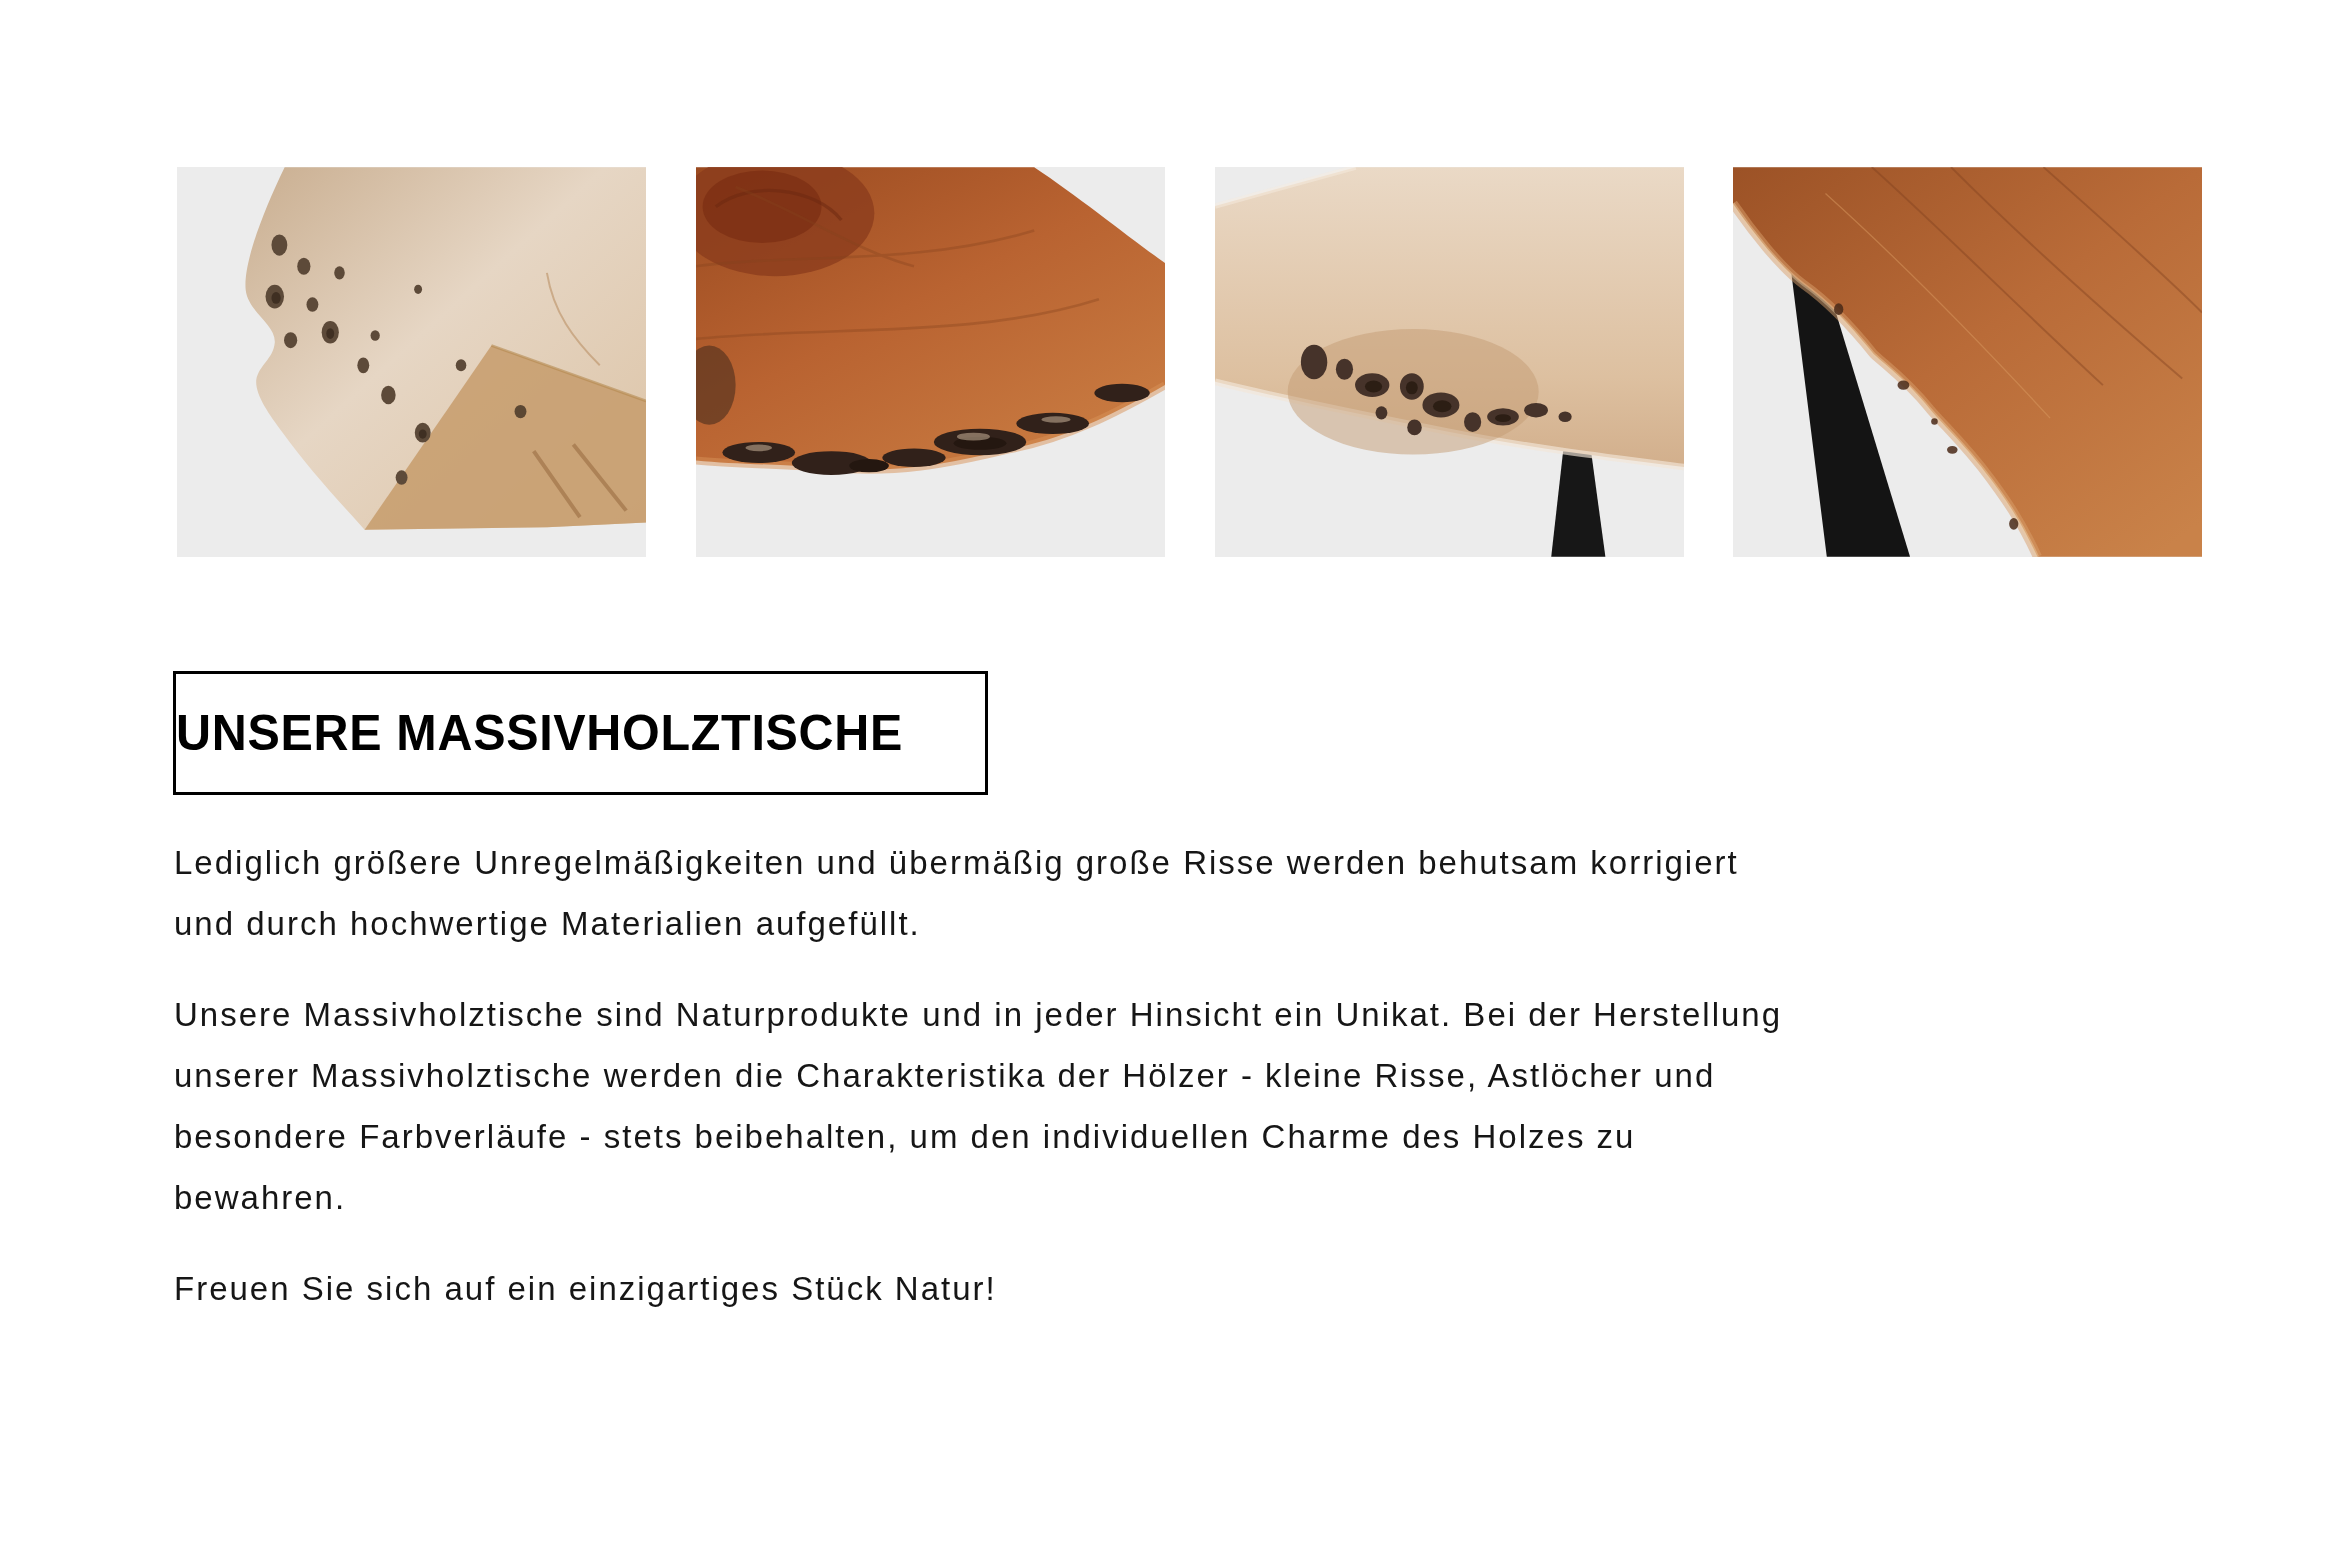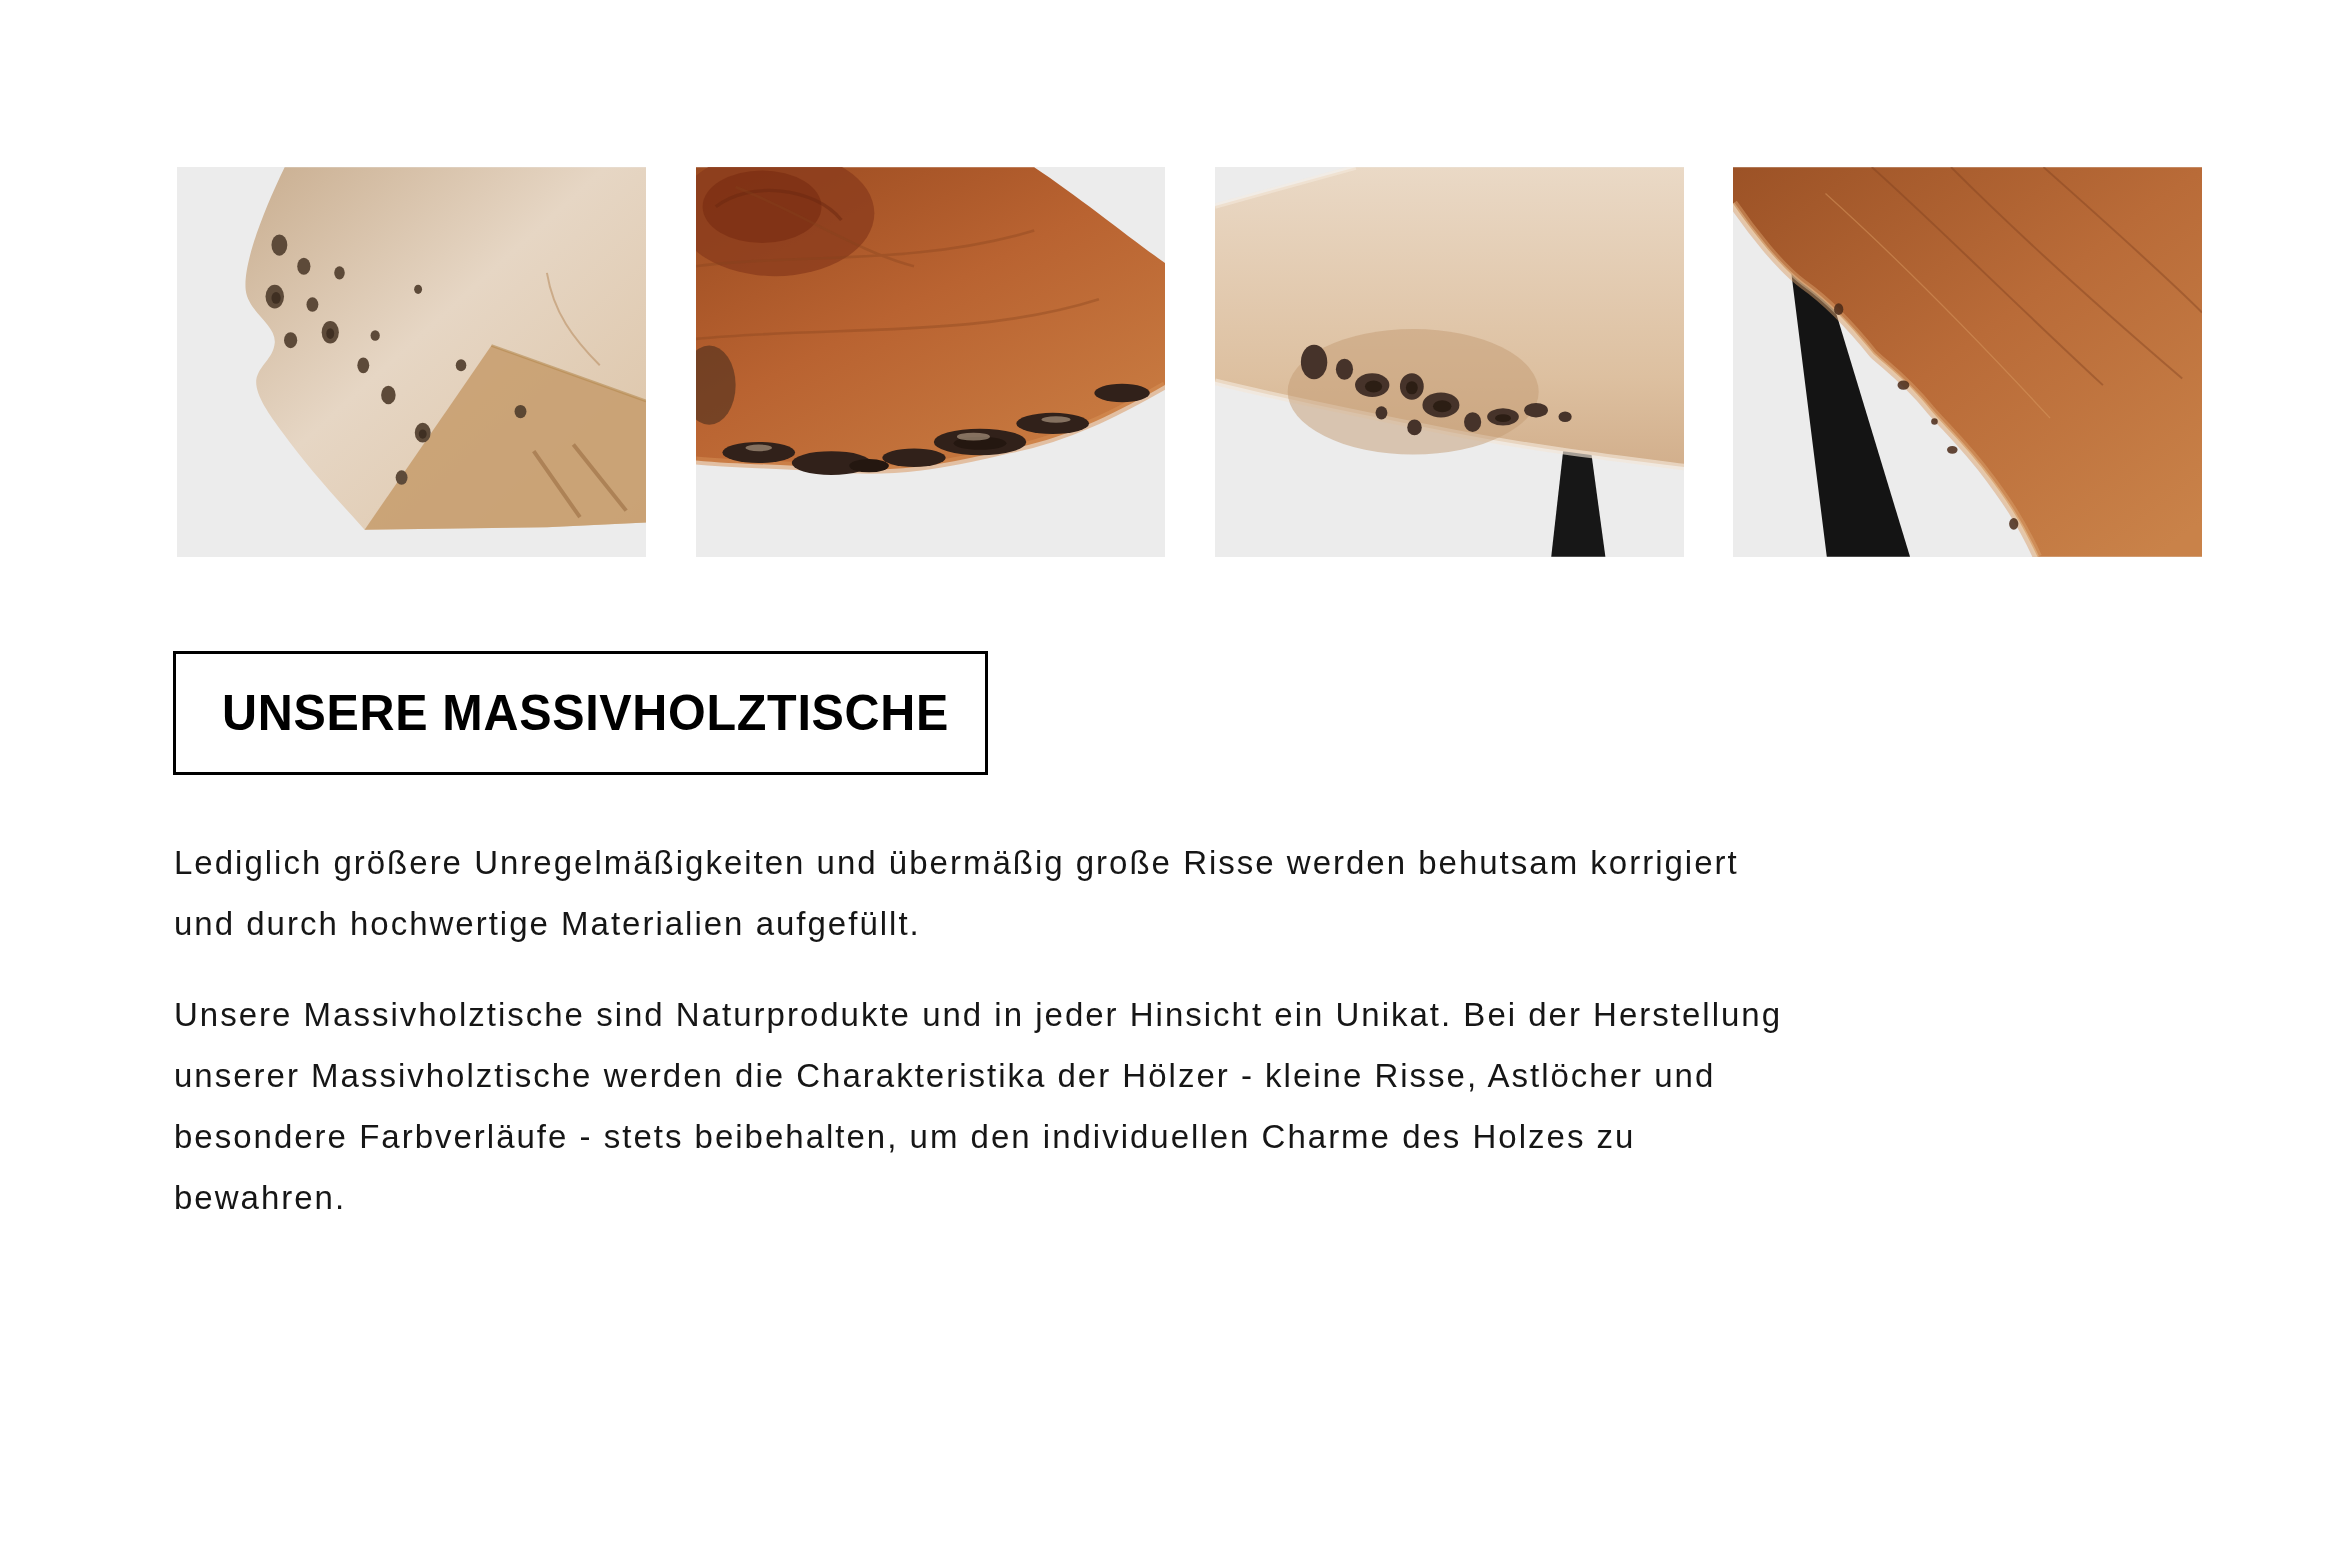--- a/index.html
+++ b/index.html
@@ -8,25 +8,24 @@
 
   .gallery { position: absolute; left: 0; top: 0; width: 2342px; height: 595px; }
   .photo { position: absolute; top: 167px; width: 469px; height: 390px; background: #ececec; overflow: hidden; }
   .photo svg { display: block; width: 469px; height: 390px; }
   .photo-1 { left: 177px; }
   .photo-2 { left: 696px; }
   .photo-3 { left: 1215px; }
   .photo-4 { left: 1733px; }
 
   .heading-box {
-    position: absolute; left: 173px; top: 651px;
+    position: absolute; left: 173px; top: 671px;
     width: 815px; height: 124px;
     border: 3.3px solid #000000;
     display: flex; align-items: center;
-    padding-left: 46px;
     background: #ffffff;
   }
   .heading-box h2 {
     font-size: 50px; font-weight: 700; letter-spacing: 0.7px;
     color: #000000; white-space: nowrap;
     transform: scaleX(0.97); transform-origin: left center;
   }
 
   .copy { position: absolute; left: 174px; top: 832px; width: 1916px; color: #161616; }
   .copy p { margin: 0 0 30px 0; }
@@ -213,16 +212,19 @@
     <p>
       <span class="line">Lediglich größere Unregelmäßigkeiten und übermäßig große Risse werden behutsam korrigiert</span>
       <span class="line">und durch hochwertige Materialien aufgefüllt.</span>
     </p>
     <p>
       <span class="line">Unsere Massivholztische sind Naturprodukte und in jeder Hinsicht ein Unikat. Bei der Herstellung</span>
       <span class="line">unserer Massivholztische werden die Charakteristika der Hölzer - kleine Risse, Astlöcher und</span>
       <span class="line">besondere Farbverläufe - stets beibehalten, um den individuellen Charme des Holzes zu</span>
       <span class="line">bewahren.</span>
     </p>
+    <p>
+      <span class="line">Freuen Sie sich auf ein einzigartiges Stück Natur!</span>
+    </p>
   </div>
 
 </main>
 
 
 </body></html>

